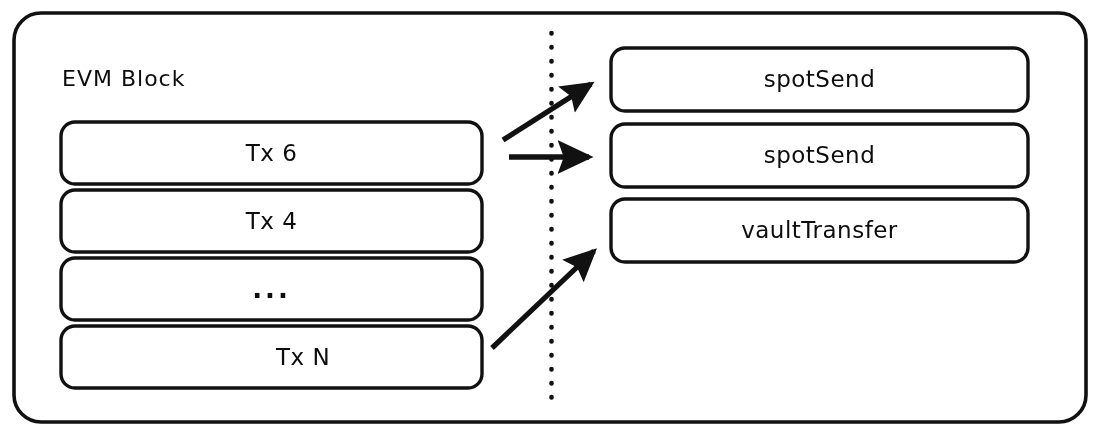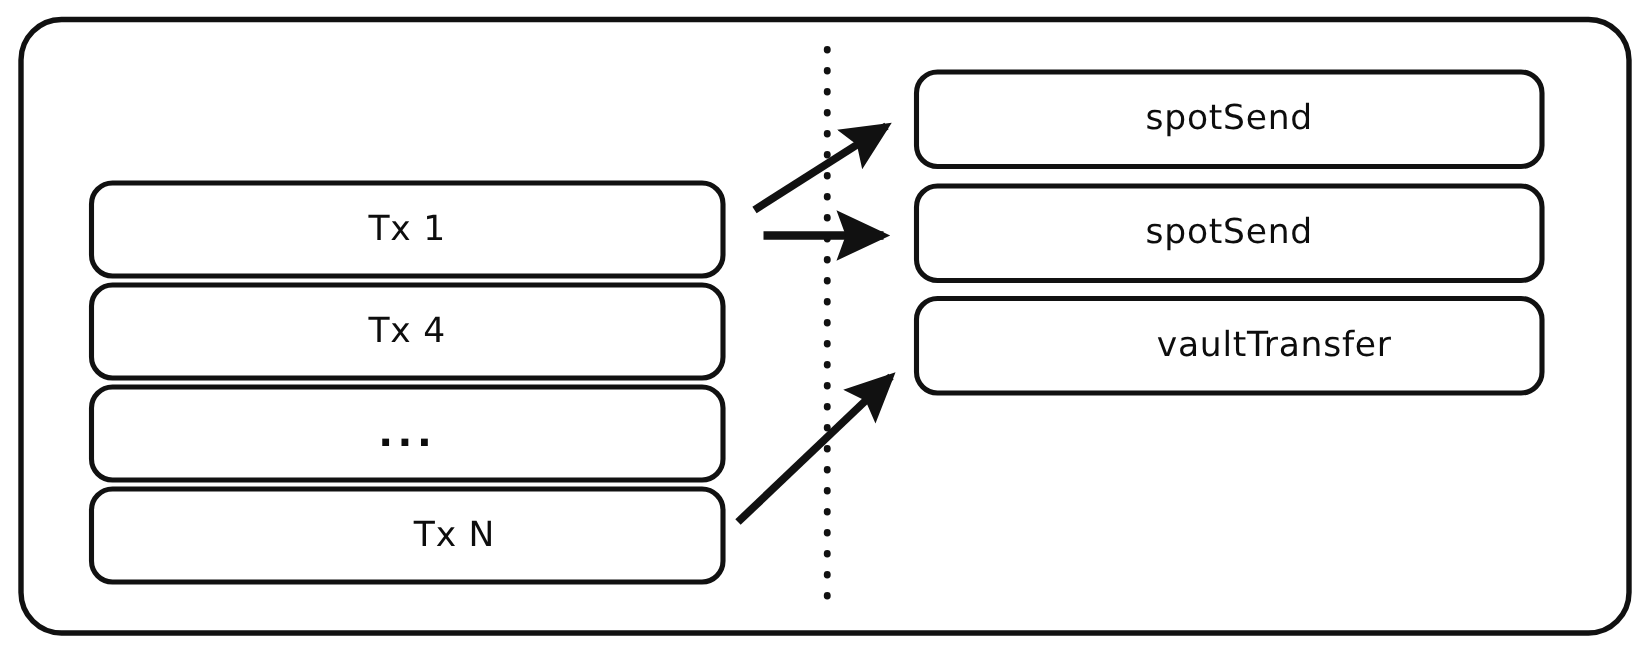--- a/index.html
+++ b/index.html
@@ -82,23 +82,24 @@
     <rect x="611" y="124" width="417" height="63" rx="14" ry="14" fill="#ffffff" stroke="#111111" stroke-width="3.4"></rect>
     <rect x="611" y="199" width="417" height="63" rx="14" ry="14" fill="#ffffff" stroke="#111111" stroke-width="3.4"></rect>
 
     <line x1="503" y1="140" x2="591" y2="84" stroke="#111111" stroke-width="5.2" marker-end="url(#arrowhead)"></line>
 
     <line x1="509" y1="157" x2="589" y2="157" stroke="#111111" stroke-width="5.6" marker-end="url(#arrowhead)"></line>
 
     <line x1="492" y1="348" x2="594" y2="251" stroke="#111111" stroke-width="5.2" marker-end="url(#arrowhead)"></line>
   </svg>
 
+  <div class="label section-title">EVM Block</div>
 
   <div class="box" style="left:61px; top:122px; width:421px; height:62px;">
-    <span class="label box-label" style="position:static;">Tx 1</span>
+    <span class="label box-label" style="position:static;">Tx 6</span>
   </div>
 
   <div class="box" style="left:61px; top:190px; width:421px; height:62px;">
     <span class="label box-label" style="position:static;">Tx 4</span>
   </div>
 
   <div class="box" style="left:61px; top:258px; width:421px; height:62px;">
     <span class="label box-label dots-label" style="position:static;">...</span>
   </div>
 
@@ -107,17 +108,17 @@
   </div>
 
   <div class="box" style="left:611px; top:48px; width:417px; height:63px;">
     <span class="label box-label" style="position:static;">spotSend</span>
   </div>
 
   <div class="box" style="left:611px; top:124px; width:417px; height:63px;">
     <span class="label box-label" style="position:static;">spotSend</span>
   </div>
 
-  <div class="box" style="left:611px; top:199px; width:417px; height:63px;margin-left:30px;">
+  <div class="box" style="left:611px; top:199px; width:417px; height:63px;">
     <span class="label box-label" style="position:static;">vaultTransfer</span>
   </div>
 
 </div>
 
 </body></html>

